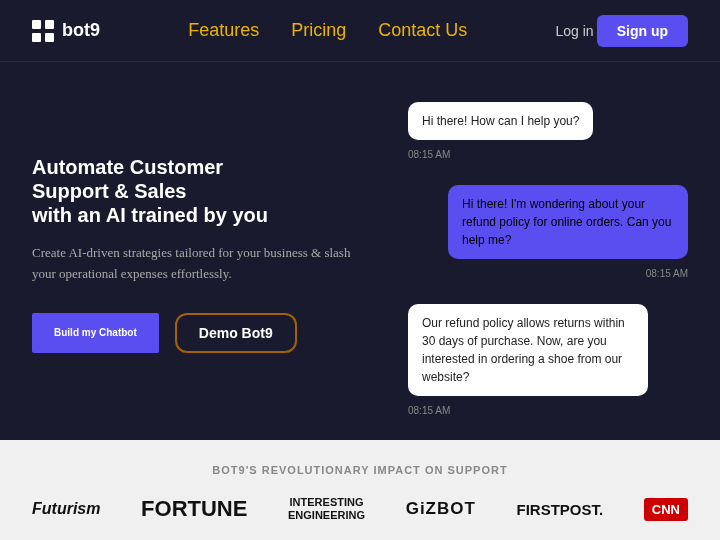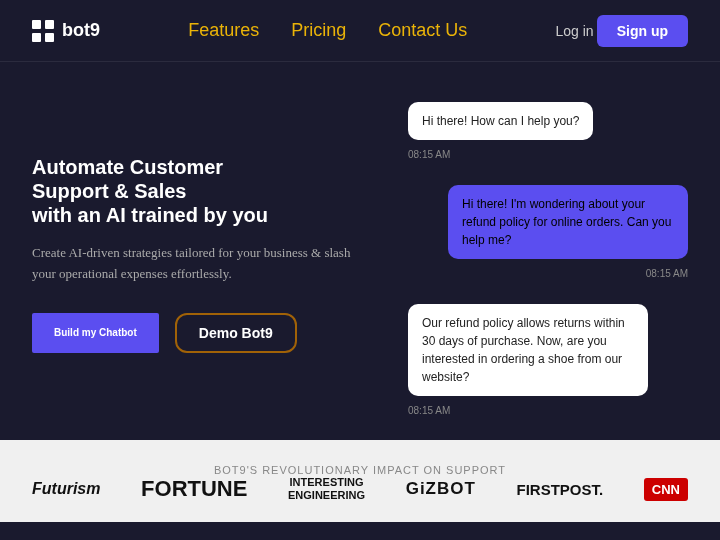--- a/index.html
+++ b/index.html
@@ -151,24 +151,25 @@
     .chat-group { display: flex; flex-direction: column; }
 
     
     .brands-section {
       background: #f0f0f0;
       padding: 24px 32px 20px;
       text-align: center;
     }
     .brands-label {
       font-size: 11px;
-      font-weight: 400;
+      font-weight: 700;
       color: #888;
       letter-spacing: 1px;
       text-transform: uppercase;
+      margin-bottom: 20px;
     }
     .brands-row {
       display: flex;
       align-items: center;
       justify-content: space-between;
       gap: 10px;
     }
     .brand-logo {
       font-weight: 900;
       font-size: 15px;

